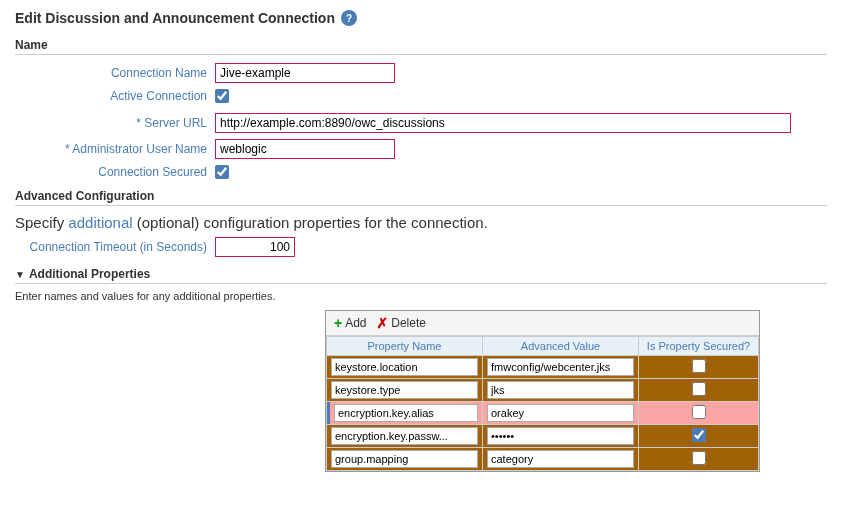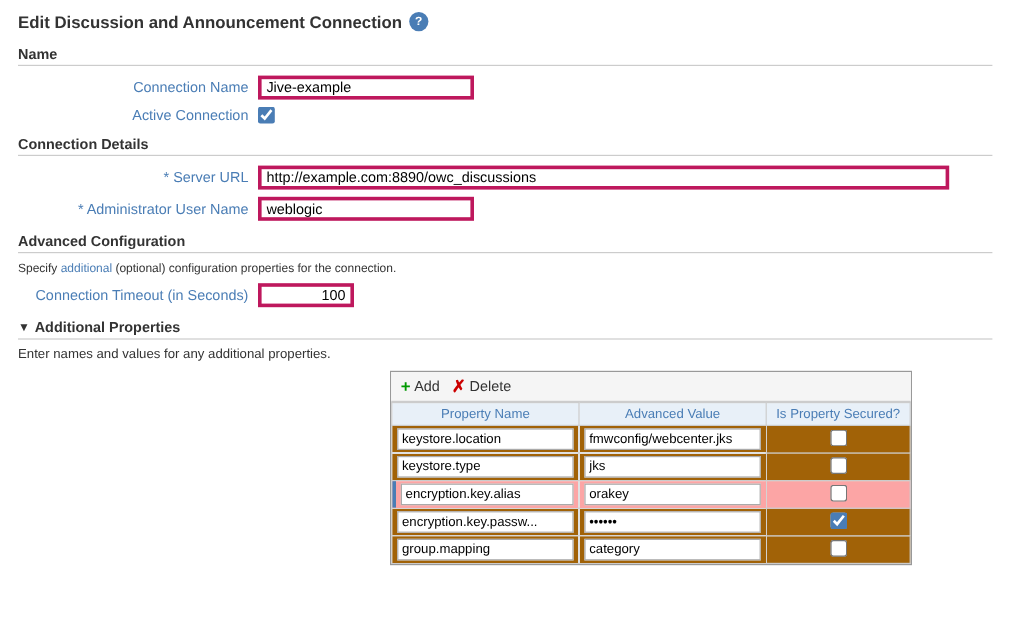--- a/index.html
+++ b/index.html
@@ -54,42 +54,42 @@
       margin-bottom: 6px;
     }
     .form-label {
       text-align: right;
       color: #4a7db5;
       padding-right: 8px;
       min-width: 200px;
       font-size: 12px;
     }
     .form-input {
-      border: 3px solid #be185d;
+      border: 1px solid #be185d;
       padding: 2px 4px;
       font-size: 12px;
       height: 20px;
     }
     .form-input-wide {
       width: 576px;
     }
     .form-input-medium {
       width: 180px;
     }
     .form-input-small {
       width: 80px;
       text-align: right;
     }
     .checkbox-input {
       width: 14px;
       height: 14px;
       accent-color: #4a7db5;
     }
     .advanced-desc {
-      font-size: 10px;
+      font-size: 15px;
       color: #333;
       margin-bottom: 6px;
     }
     .advanced-desc a {
       color: #4a7db5;
       text-decoration: none;
     }
     .collapsible-header {
       display: flex;
       align-items: center;
@@ -215,28 +215,31 @@
       <label class="form-label">Connection Name</label>
       <input type="text" class="form-input form-input-medium" value="Jive-example" style="">
     </div>
     <div class="form-row">
       <label class="form-label">Active Connection</label>
       <input type="checkbox" class="checkbox-input" checked="" style="">
     </div>
   </div>
 
   <div class="form-section">
-    <div class="section-header">Connection Details</div>
     <div class="form-row">
       <label class="form-label">* Server URL</label>
       <input type="text" class="form-input form-input-wide" value="http://example.com:8890/owc_discussions" style="">
     </div>
     <div class="form-row">
       <label class="form-label">* Administrator User Name</label>
       <input type="text" class="form-input form-input-medium" value="weblogic" style="">
+    </div>
+    <div class="form-row">
+      <label class="form-label">Connection Secured</label>
+      <input type="checkbox" class="checkbox-input" checked="" style="">
     </div>
   </div>
 
   <div class="form-section">
     <div class="section-header">Advanced Configuration</div>
     <div class="advanced-desc">
       Specify <a href="#">additional</a> (optional) configuration properties for the connection.
     </div>
     <div class="form-row">
       <label class="form-label">Connection Timeout (in Seconds)</label>

